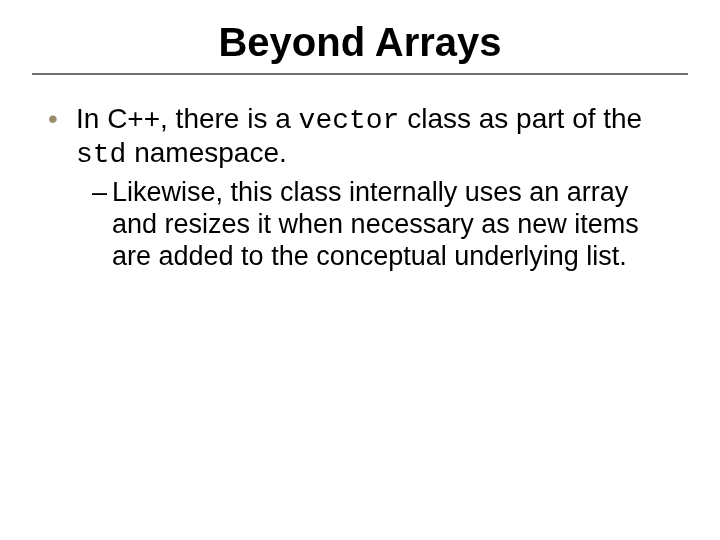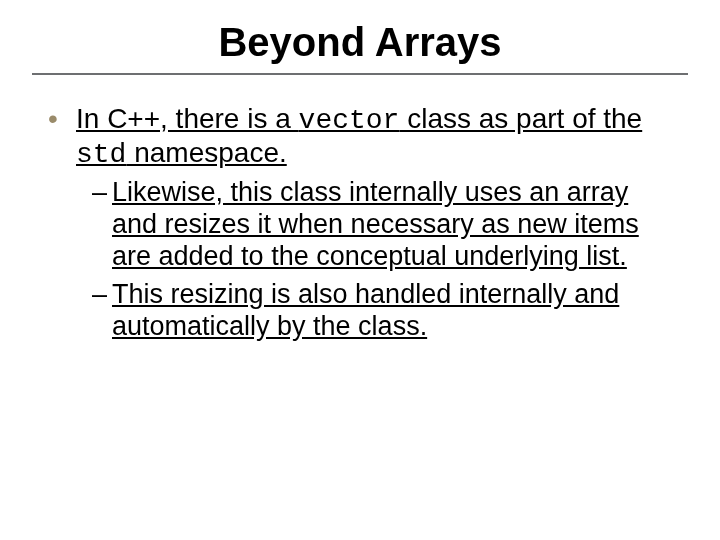--- a/index.html
+++ b/index.html
@@ -33,21 +33,20 @@
     list-style: none;
     padding: 0 8px 0 16px;
     margin: 0;
     font-size: 28px;
     line-height: 1.15;
   }
   .bullets > li {
     position: relative;
     padding-left: 28px;
     margin-bottom: 28px;
-    text-decoration: underline;
   }
   .bullets > li::before {
     content: "•";
     position: absolute;
     left: 0;
     top: 0;
     color: #9a8b6a;
     font-size: 28px;
     line-height: 1.15;
   }
@@ -78,17 +77,16 @@
 <body>
 
 <div class="slide">
   <h1 class="title">Beyond Arrays</h1>
   <hr class="title-rule">
   <ul class="bullets">
     <li>
       <span>In C++, there is a </span><span class="code">vector</span><span> class as part of the </span><span class="code">std</span><span> namespace.</span>
       <ul class="sub">
         <li>Likewise, this class internally uses an array and resizes it when necessary as new items are added to the conceptual underlying list.</li>
-        <li>This resizing is also handled internally and automatically by the class.</li>
       </ul>
     </li>
   </ul>
 </div>
 
 </body></html>

